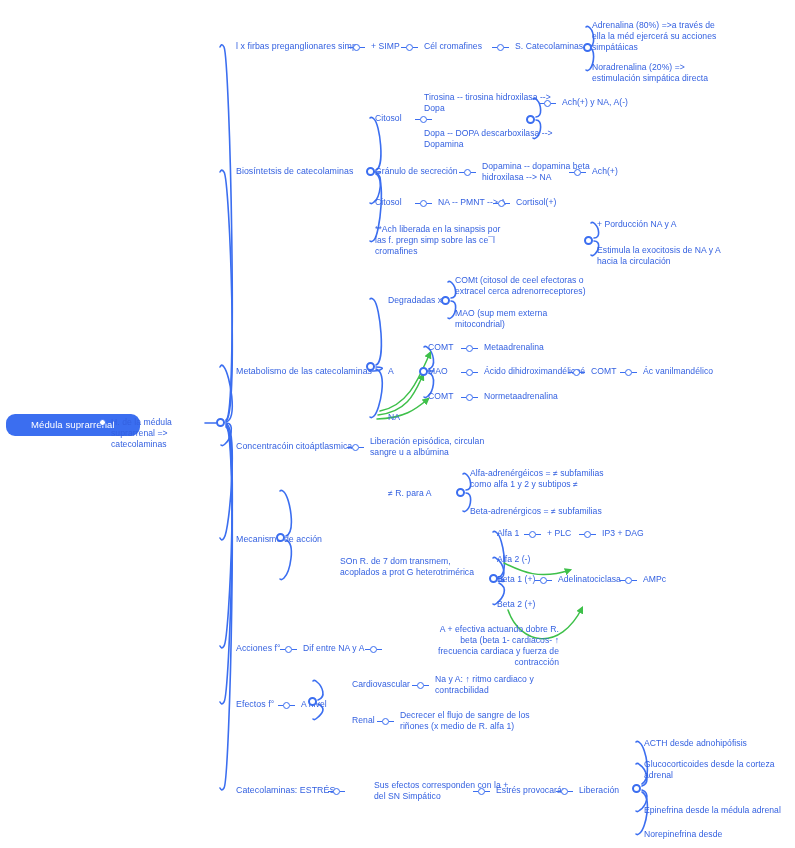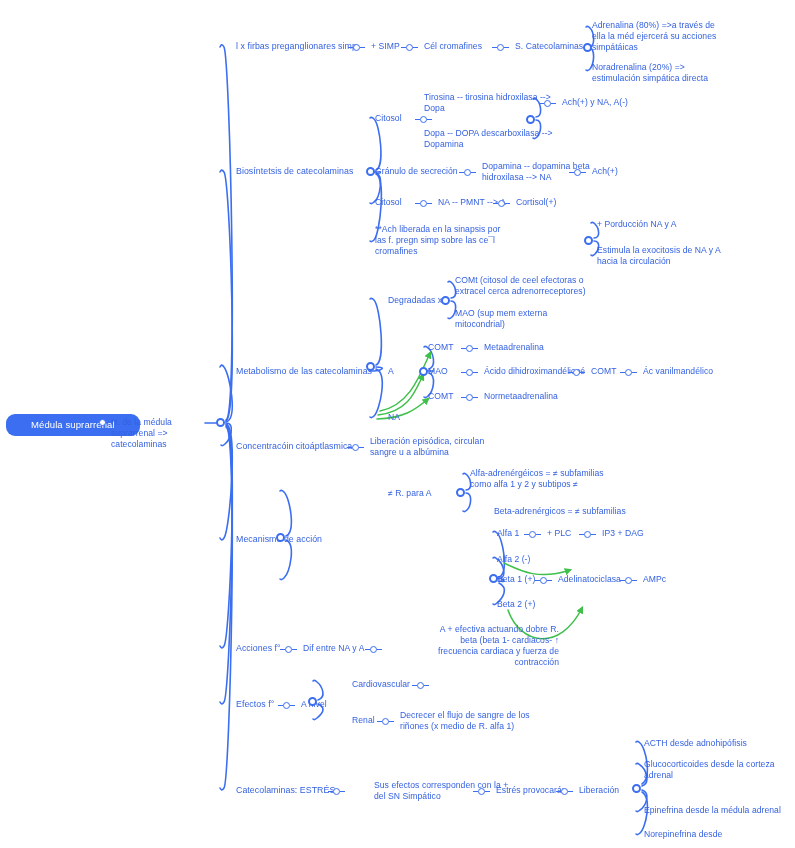--- a/index.html
+++ b/index.html
@@ -239,22 +239,24 @@
   <div class="topic" style="left:370px;top:436px;width:150px;">Liberación episódica, circulan
 sangre u a albúmina</div>
 
   <div class="topic lvl1" style="left:236px;top:534px;">Mecanismo de acción</div>
   <div class="hub" style="left:276px;top:533px;"></div>
 
   <div class="topic" style="left:388px;top:488px;">≠ R. para A</div>
   <div class="hub" style="left:456px;top:488px;"></div>
   <div class="topic" style="left:470px;top:468px;width:160px;">Alfa-adrenérgéicos = ≠ subfamilias
 como alfa 1 y 2 y subtipos ≠</div>
-  <div class="topic" style="left:470px;top:506px;width:170px;margin-left:24px;">Beta-adrenérgicos = ≠ subfamilias</div>
-
+  <div class="topic" style="left:470px;top:506px;width:170px;">Beta-adrenérgicos = ≠ subfamilias</div>
+
+  <div class="topic" style="left:340px;top:556px;width:148px;">SOn R. de 7 dom transmem,
+acoplados a prot G heterotrimérica</div>
   <div class="hub" style="left:489px;top:574px;"></div>
 
   <div class="topic" style="left:497px;top:528px;">Alfa 1</div>
   <div class="knob" style="left:529px;top:531px;"></div>
   <div class="topic" style="left:547px;top:528px;">+ PLC</div>
   <div class="knob" style="left:584px;top:531px;"></div>
   <div class="topic" style="left:602px;top:528px;">IP3 + DAG</div>
 
   <div class="topic" style="left:497px;top:554px;">Alfa 2 (-)</div>
 
@@ -275,20 +277,22 @@
 frecuencia cardiaca y fuerza de
 contracción</div>
 
   <div class="topic lvl1" style="left:236px;top:699px;">Efectos f°</div>
   <div class="knob" style="left:283px;top:702px;"></div>
   <div class="topic" style="left:301px;top:699px;">A nivel</div>
   <div class="hub" style="left:308px;top:697px;"></div>
 
   <div class="topic" style="left:352px;top:679px;">Cardiovascular</div>
   <div class="knob" style="left:417px;top:682px;"></div>
+  <div class="topic" style="left:435px;top:674px;width:140px;">Na y A: ↑  ritmo cardiaco y
+contracbilidad</div>
 
   <div class="topic" style="left:352px;top:715px;">Renal</div>
   <div class="knob" style="left:382px;top:718px;"></div>
   <div class="topic" style="left:400px;top:710px;width:156px;">Decrecer el flujo de sangre de los
 riñones (x medio de R. alfa 1)</div>
 
   <div class="topic lvl1" style="left:236px;top:785px;">Catecolaminas: ESTRÉS</div>
   <div class="knob" style="left:333px;top:788px;"></div>
   <div class="topic" style="left:351px;top:780px;width:150px;margin-left:23px;">Sus efectos corresponden con la +
 del SN Simpático</div>

